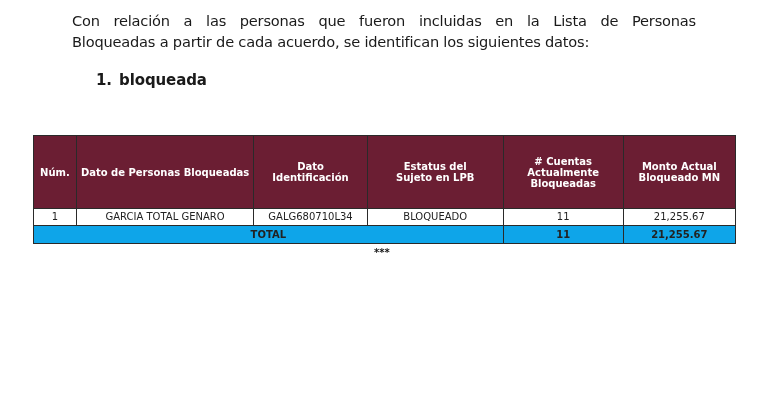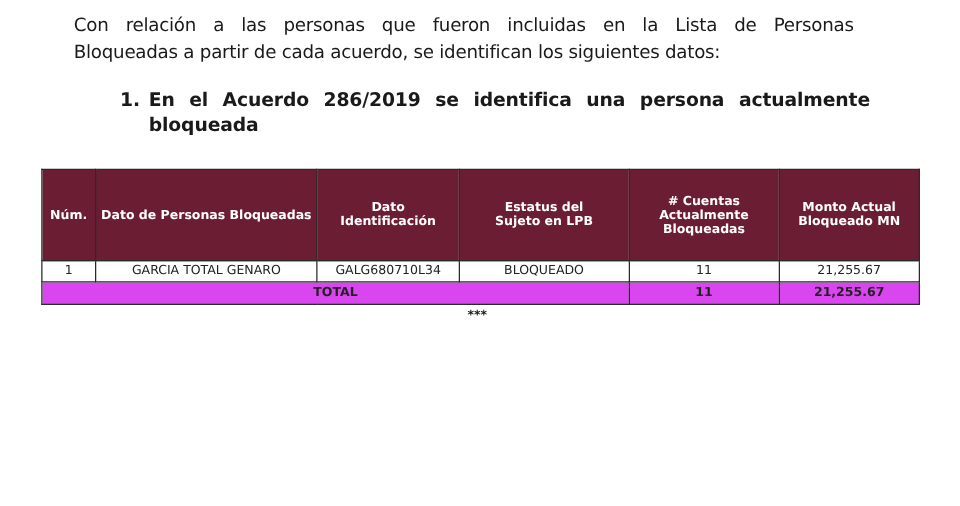--- a/index.html
+++ b/index.html
@@ -1,41 +1,40 @@
 <!DOCTYPE html>
 <html><head>
 <meta charset="utf-8">
 <style>
   html, body { margin:0; padding:0; background:#ffffff; }
   body { width:768px; height:405px; position:relative; overflow:hidden; font-family:"DejaVu Sans", "Liberation Sans", sans-serif; color:#1a1a1a; }
-  .para { position:absolute; left:59px; top:10px; width:624px; font-size:14.6px; line-height:21px; text-align:justify; text-align-last:left; letter-spacing:-0.2px; }
+  .para { position:absolute; left:72px; top:10px; width:624px; font-size:14.6px; line-height:21px; text-align:justify; text-align-last:left; letter-spacing:-0.2px; }
   .para .l1 { display:block; text-align:justify; text-align-last:justify; }
   .item { position:absolute; left:96px; top:70px; width:600px; font-weight:bold; font-size:15px; line-height:20px; letter-spacing:-0.1px; }
   .item .num { position:absolute; left:0; top:0; }
   .item .txt { position:absolute; left:23px; top:0; width:577px; }
   .item .txt .l1 { display:block; text-align:justify; text-align-last:justify; }
   table { position:absolute; left:33px; top:135px; border-collapse:collapse; width:703px; font-size:10px; }
   th, td { border:1px solid #2a2a2a; text-align:center; padding:0 3px; }
   th { background:#6b1e33; color:#ffffff; font-weight:bold; height:40px; line-height:11px; font-size:10px; }
   td { height:16px; line-height:16px; color:#222; }
-  tr.total td { background:#d946ef; font-weight:bold; height:17px; }
+  tr.total td { background:#0ea5e9; font-weight:bold; height:17px; }
   .stars { position:absolute; left:374px; top:247px; font-size:10px; font-weight:bold; letter-spacing:0px; }
 </style>
 </head>
 <body>
 
 <div class="para">
   <span class="l1">Con relación a las personas que fueron incluidas en la Lista de Personas</span>
   <span>Bloqueadas a partir de cada acuerdo, se identifican los siguientes datos:</span>
 </div>
 
 <div class="item">
   <span class="num">1.</span>
   <div class="txt">
-    <span class="l1">En el Acuerdo 286/2019 se identifica una persona actualmente</span>
     <span>bloqueada</span>
   </div>
 </div>
 
 <table>
   <colgroup>
     <col style="width:43px">
       <col style="width:180px">
       <col style="width:110px">
       <col style="width:137px">

